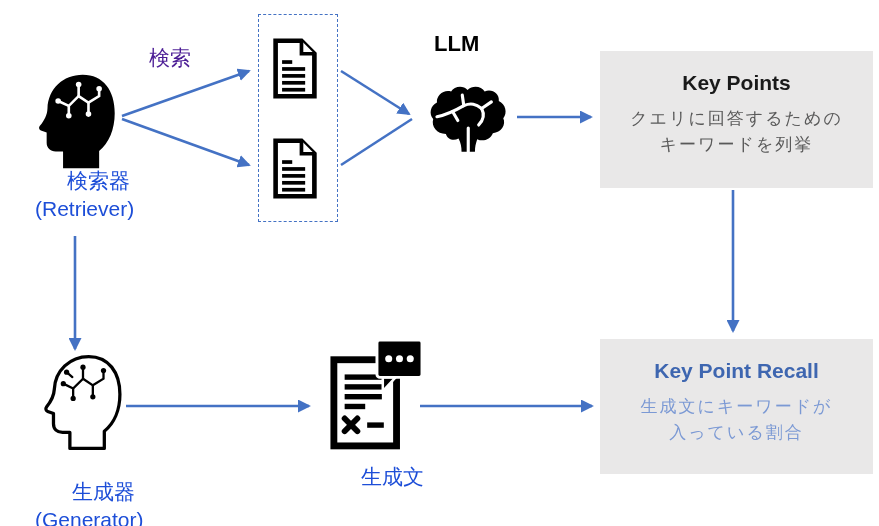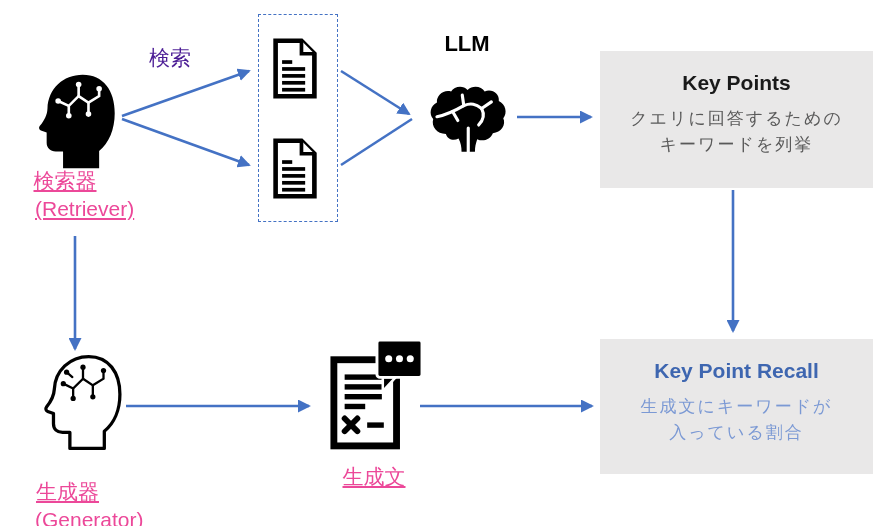--- a/index.html
+++ b/index.html
@@ -1,30 +1,30 @@
 <!DOCTYPE html>
 <html><head>
 <meta charset="utf-8">
 <style>
   html,body{margin:0;padding:0;background:#ffffff;}
   body{font-family:"Liberation Sans","DejaVu Sans",sans-serif;}
   .canvas{position:relative;width:879px;height:526px;background:#ffffff;overflow:hidden;}
   .layer{position:absolute;left:0;top:0;pointer-events:none;}
   .abs{position:absolute;}
-  .label{color:#ec4899;text-align:center;line-height:28px;font-size:21px;text-decoration:underline;}
+  .label{color:#1d4ed8;text-align:right;line-height:28px;font-size:21px;}
   .label-en{font-size:21px;padding-left:35px;}
   .dashed-box{border:1.5px dashed #4472C4;box-sizing:border-box;background:transparent;}
   .panel{background:#E9E8E8;box-sizing:border-box;text-align:center;padding-top:20px;}
   .panel-title{font-size:21px;font-weight:bold;display:block;}
   .panel-body{display:block;font-size:17px;line-height:26px;letter-spacing:2px;margin-top:11px;}
   .kp-title{color:#1A1A1A;}
   .kp-body{color:#595959;}
   .kpr-title{color:#3E66B0;}
   .kpr-body{color:#7B99D4;}
-  .llm-label{font-size:22px;font-weight:bold;color:#000000;text-align:center;}
+  .llm-label{font-size:22px;font-weight:bold;color:#000000;}
   .search-label{font-size:21px;color:#4c1d95;text-align:center;}
   .icon svg{display:block;}
 </style>
 </head>
 <body>
 
 <div class="canvas">
 
   <svg class="layer" width="879" height="526" viewBox="0 0 879 526">
     <defs>

